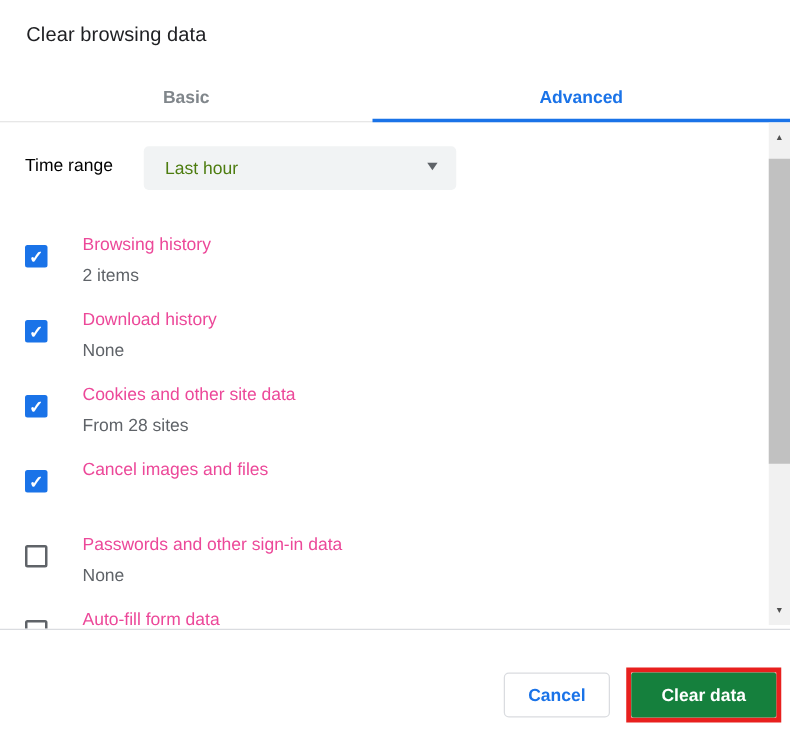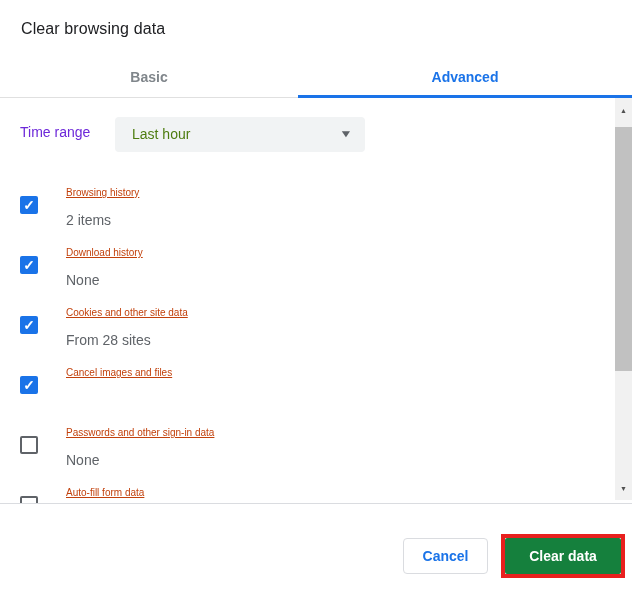--- a/index.html
+++ b/index.html
@@ -24,21 +24,21 @@
   }
   .tab-basic{left:0;width:298px;color:#80868b;}
   .tab-advanced{left:298px;width:334px;color:#1a73e8;}
   .tab-divider{position:absolute;left:0;top:42px;width:632px;height:1px;background:#e0e0e0;}
   .tab-indicator{position:absolute;left:298px;top:40px;width:334px;height:3px;background:#1a73e8;}
 
   
   .content{position:absolute;left:0;top:98px;width:632px;height:405px;overflow:hidden;background:#fff;}
 
   
-  .time-label{position:absolute;left:20px;top:26px;font-size:14px;color:#6d28d9;}
+  .time-label{position:absolute;left:20px;top:26px;font-size:14px;color:#000000;}
   .select-box{
     position:absolute;left:115px;top:19px;width:250px;height:35px;
     background:#f1f3f4;border-radius:4px;cursor:pointer;
   }
   .select-value{
     position:absolute;left:17px;top:0;height:35px;line-height:35px;
     font-size:14px;color:#4d7c0f;
   }
   .select-caret{
     position:absolute;right:14px;top:0;height:35px;line-height:34px;
@@ -50,21 +50,21 @@
   .checkbox{
     position:absolute;left:20px;top:11px;width:18px;height:18px;box-sizing:border-box;
     border-radius:2px;cursor:pointer;text-align:center;
   }
   .checkbox.checked{background:#1a73e8;border:none;}
   .checkbox.unchecked{background:#fff;border:2px solid #5f6368;}
   .checkmark{
     display:block;color:#fff;font-size:14px;font-weight:bold;line-height:18px;
   }
   .row-label{
-    position:absolute;left:66px;top:2px;font-size:10px;color:#c2410c;text-decoration:underline;
+    position:absolute;left:66px;top:2px;font-size:14px;color:#ec4899;
   }
   .row-sublabel{
     position:absolute;left:66px;top:27px;font-size:14px;color:#5f6368;
   }
 
   
   .scrollbar{
     position:absolute;right:0;top:0;width:17px;height:402px;background:#f1f1f1;
   }
   .scroll-btn{

